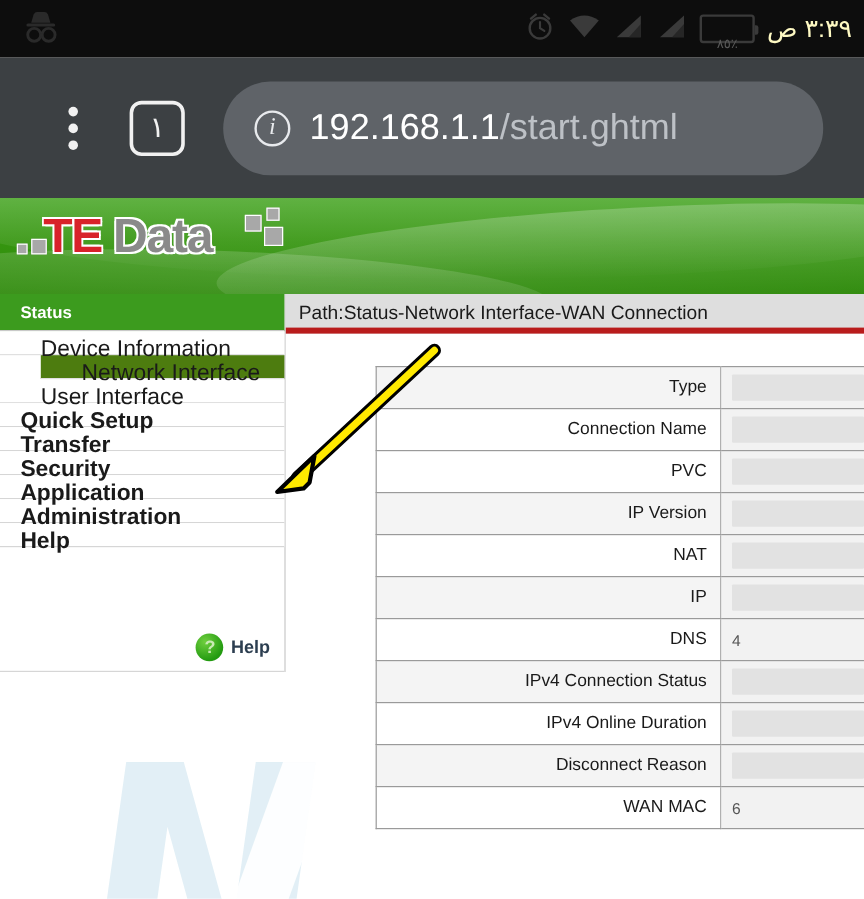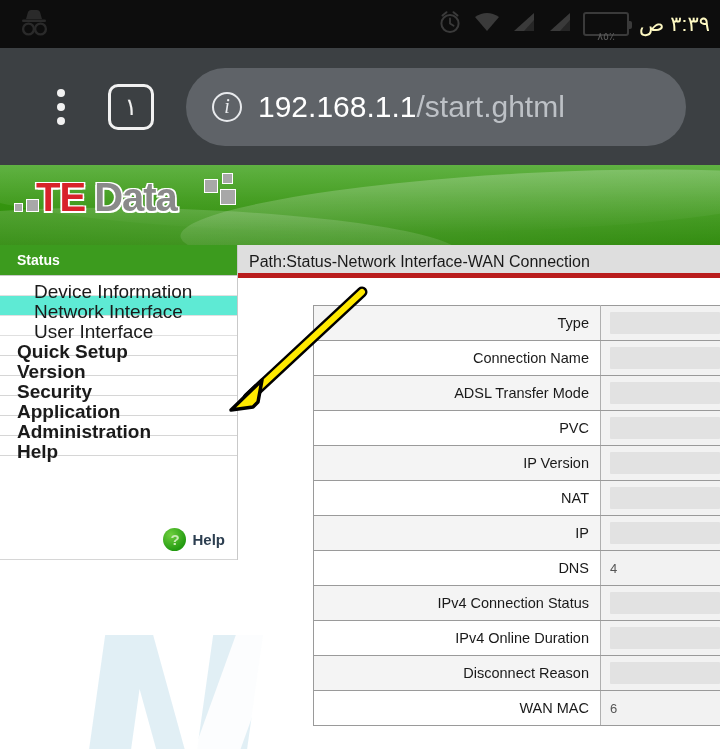--- a/index.html
+++ b/index.html
@@ -124,21 +124,21 @@
     background: #3c9b1e; color: #fff; font-weight: bold; font-size: 14px;
     border-bottom: 1px solid #c9c9c9;
   }
   .s-item {
     height: 20px; line-height: 32px; font-size: 19px; color: #1a1a1a;
     border-bottom: 1px solid #e0e0e0; background: #fff;
   }
   .s-l1 { padding-left: 34px; }
   .s-l2 { padding-left: 52px; }
   .s-top { padding-left: 17px; font-weight: bold; background: #fff; border-bottom: 1px solid #d6d6d6; }
-  .s-item.sel1 { background: #5eead4; }
+  .s-item.sel1 { background: #4d7c0f; margin-left: 34px; }
   .s-item.sel2 { background: #ddf0cc; }
   .s-blank { height: 104px; background: transparent; border-bottom: 1px solid #d6d6d6; position: relative; }
   .help-ft {
     position: absolute; right: 12px; bottom: 8px;
     display: flex; align-items: center; gap: 6px;
   }
   .help-dot {
     width: 23px; height: 23px; border-radius: 50%;
     background: radial-gradient(circle at 34% 30%, #6fcf3e, #229a10 72%);
     color: #c9eab5; font-size: 15px; font-weight: bold;
@@ -259,21 +259,21 @@
     </div>
 
     <div class="sidebar">
       <div class="s-head">Status</div>
 
       <div class="s-item s-l1">Device Information</div>
       <div class="s-item s-l1 sel1">Network Interface</div>
       <div class="s-item s-l1">User Interface</div>
 
       <div class="s-item s-top">Quick Setup</div>
-      <div class="s-item s-top">Version</div>
+      <div class="s-item s-top">Transfer</div>
       <div class="s-item s-top">Security</div>
       <div class="s-item s-top">Application</div>
       <div class="s-item s-top">Administration</div>
       <div class="s-item s-top">Help</div>
 
       <div class="s-blank">
         <div class="help-ft">
           <span class="help-dot">?</span>
           <span class="help-txt">Help</span>
         </div>
@@ -290,26 +290,20 @@
             <td class="v">
                 <span class="redact"></span>
               </td>
           </tr>
           <tr>
             <td class="k">Connection Name</td>
             <td class="v">
                 <span class="redact"></span>
               </td>
           </tr>
-          <tr class="alt">
-            <td class="k">ADSL Transfer Mode</td>
-            <td class="v">
-                <span class="redact"></span>
-              </td>
-          </tr>
           <tr>
             <td class="k">PVC</td>
             <td class="v">
                 <span class="redact"></span>
               </td>
           </tr>
           <tr class="alt">
             <td class="k">IP Version</td>
             <td class="v">
                 <span class="redact"></span>

